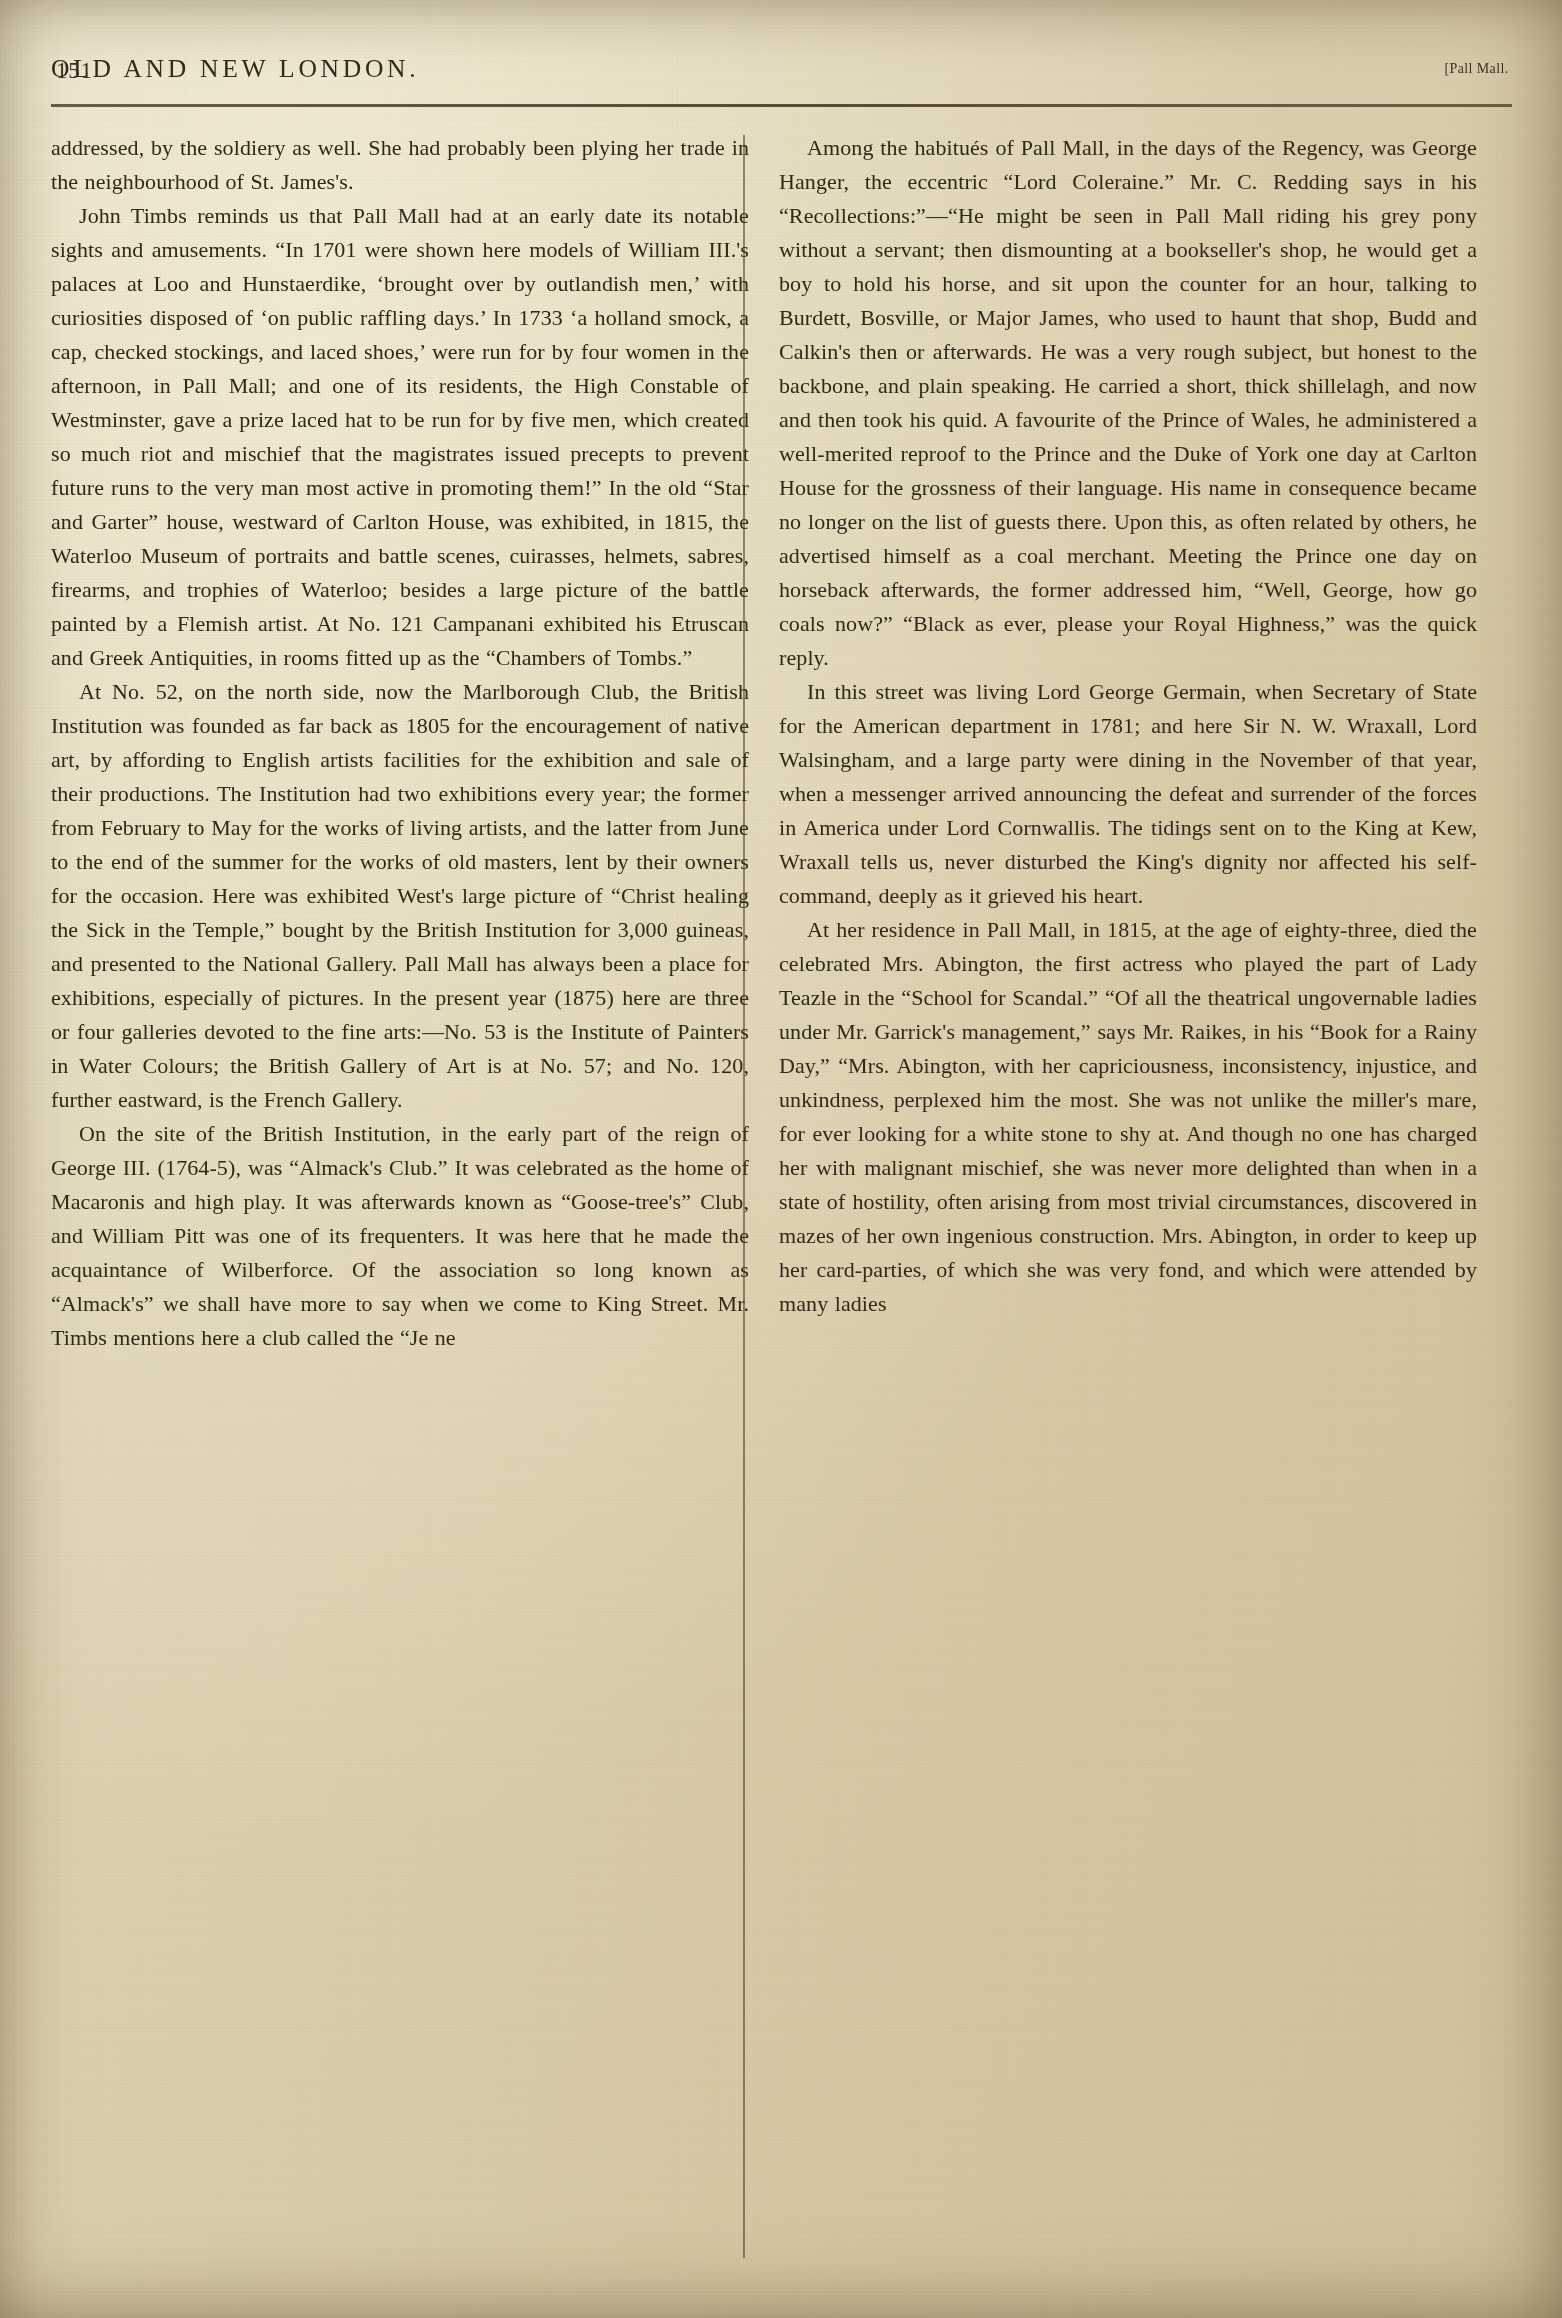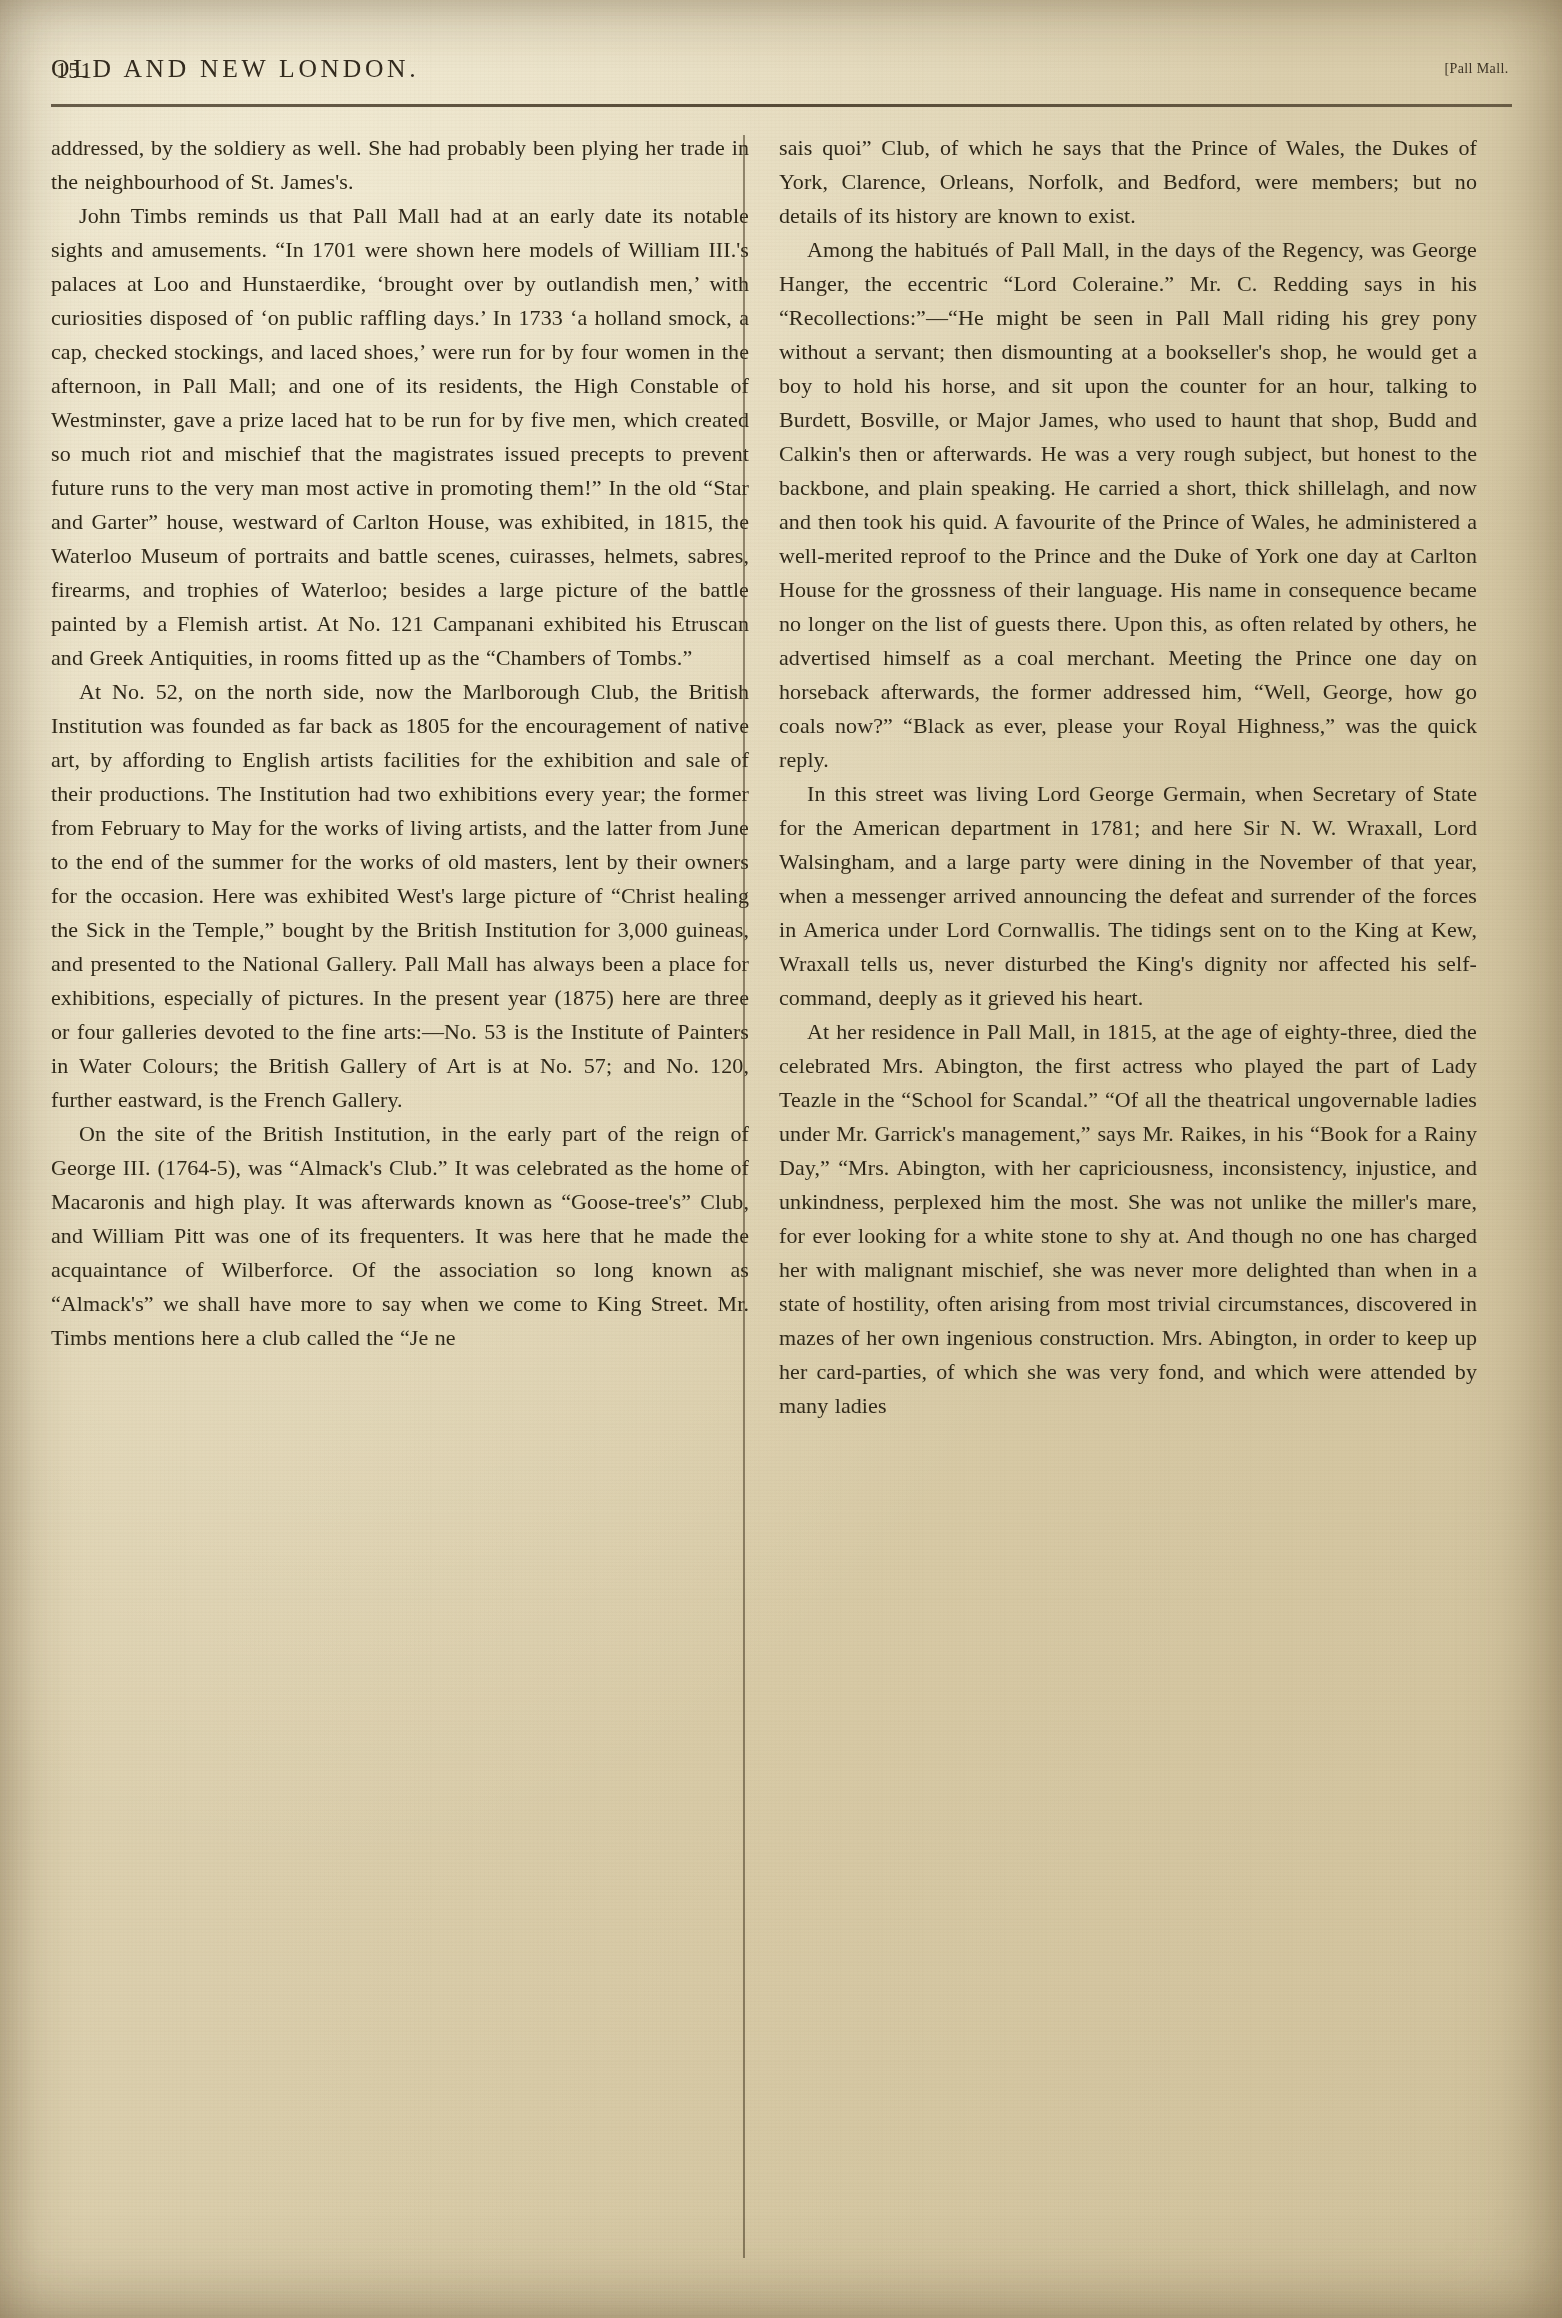--- a/index.html
+++ b/index.html
@@ -136,21 +136,20 @@
   <div class="head-rule"></div>
 
   <div class="columns">
     <div class="col">
       <p class="noindent">addressed, by the soldiery as well. She had probably been plying her trade in the neighbourhood of St. James's.</p>
       <p>John Timbs reminds us that Pall Mall had at an early date its notable sights and amusements. “In 1701 were shown here models of William III.'s palaces at Loo and Hunstaerdike, ‘brought over by outlandish men,’ with curiosities disposed of ‘on public raffling days.’ In 1733 ‘a holland smock, a cap, checked stockings, and laced shoes,’ were run for by four women in the afternoon, in Pall Mall; and one of its residents, the High Constable of Westminster, gave a prize laced hat to be run for by five men, which created so much riot and mischief that the magistrates issued precepts to prevent future runs to the very man most active in promoting them!” In the old “Star and Garter” house, westward of Carlton House, was exhibited, in 1815, the Waterloo Museum of portraits and battle scenes, cuirasses, helmets, sabres, firearms, and trophies of Waterloo; besides a large picture of the battle painted by a Flemish artist. At No. 121 Campanani exhibited his Etruscan and Greek Antiquities, in rooms fitted up as the “Chambers of Tombs.”</p>
       <p>At No. 52, on the north side, now the Marlborough Club, the British Institution was founded as far back as 1805 for the encouragement of native art, by affording to English artists facilities for the exhibition and sale of their productions. The Institution had two exhibitions every year; the former from February to May for the works of living artists, and the latter from June to the end of the summer for the works of old masters, lent by their owners for the occasion. Here was exhibited West's large picture of “Christ healing the Sick in the Temple,” bought by the British Institution for 3,000 guineas, and presented to the National Gallery. Pall Mall has always been a place for exhibitions, especially of pictures. In the present year (1875) here are three or four galleries devoted to the fine arts:—No. 53 is the Institute of Painters in Water Colours; the British Gallery of Art is at No. 57; and No. 120, further eastward, is the French Gallery.</p>
       <p>On the site of the British Institution, in the early part of the reign of George III. (1764-5), was “Almack's Club.” It was celebrated as the home of Macaronis and high play. It was afterwards known as “Goose-tree's” Club, and William Pitt was one of its frequenters. It was here that he made the acquaintance of Wilberforce. Of the association so long known as “Almack's” we shall have more to say when we come to King Street. Mr. Timbs mentions here a club called the “Je ne</p>
     </div>
     <div class="col">
-      <p class="noindent">sais quoi” Club, of which he says that the Prince of Wales, the Dukes of York, Clarence, Orleans, Norfolk, and Bedford, were members; but no details of its history are known to exist.</p>
       <p>Among the habitués of Pall Mall, in the days of the Regency, was George Hanger, the eccentric “Lord Coleraine.” Mr. C. Redding says in his “Recollections:”—“He might be seen in Pall Mall riding his grey pony without a servant; then dismounting at a bookseller's shop, he would get a boy to hold his horse, and sit upon the counter for an hour, talking to Burdett, Bosville, or Major James, who used to haunt that shop, Budd and Calkin's then or afterwards. He was a very rough subject, but honest to the backbone, and plain speaking. He carried a short, thick shillelagh, and now and then took his quid. A favourite of the Prince of Wales, he administered a well-merited reproof to the Prince and the Duke of York one day at Carlton House for the grossness of their language. His name in consequence became no longer on the list of guests there. Upon this, as often related by others, he advertised himself as a coal merchant. Meeting the Prince one day on horseback afterwards, the former addressed him, “Well, George, how go coals now?” “Black as ever, please your Royal Highness,” was the quick reply.</p>
       <p>In this street was living Lord George Germain, when Secretary of State for the American department in 1781; and here Sir N. W. Wraxall, Lord Walsingham, and a large party were dining in the November of that year, when a messenger arrived announcing the defeat and surrender of the forces in America under Lord Cornwallis. The tidings sent on to the King at Kew, Wraxall tells us, never disturbed the King's dignity nor affected his self-command, deeply as it grieved his heart.</p>
       <p>At her residence in Pall Mall, in 1815, at the age of eighty-three, died the celebrated Mrs. Abington, the first actress who played the part of Lady Teazle in the “School for Scandal.” “Of all the theatrical ungovernable ladies under Mr. Garrick's management,” says Mr. Raikes, in his “Book for a Rainy Day,” “Mrs. Abington, with her capriciousness, inconsistency, injustice, and unkindness, perplexed him the most. She was not unlike the miller's mare, for ever looking for a white stone to shy at. And though no one has charged her with malignant mischief, she was never more delighted than when in a state of hostility, often arising from most trivial circumstances, discovered in mazes of her own ingenious construction. Mrs. Abington, in order to keep up her card-parties, of which she was very fond, and which were attended by many ladies</p>
     </div>
   </div>
   <div class="col-rule"></div>
 
   <div class="grain"></div>
   <div class="edge-shade"></div>
 </div>

